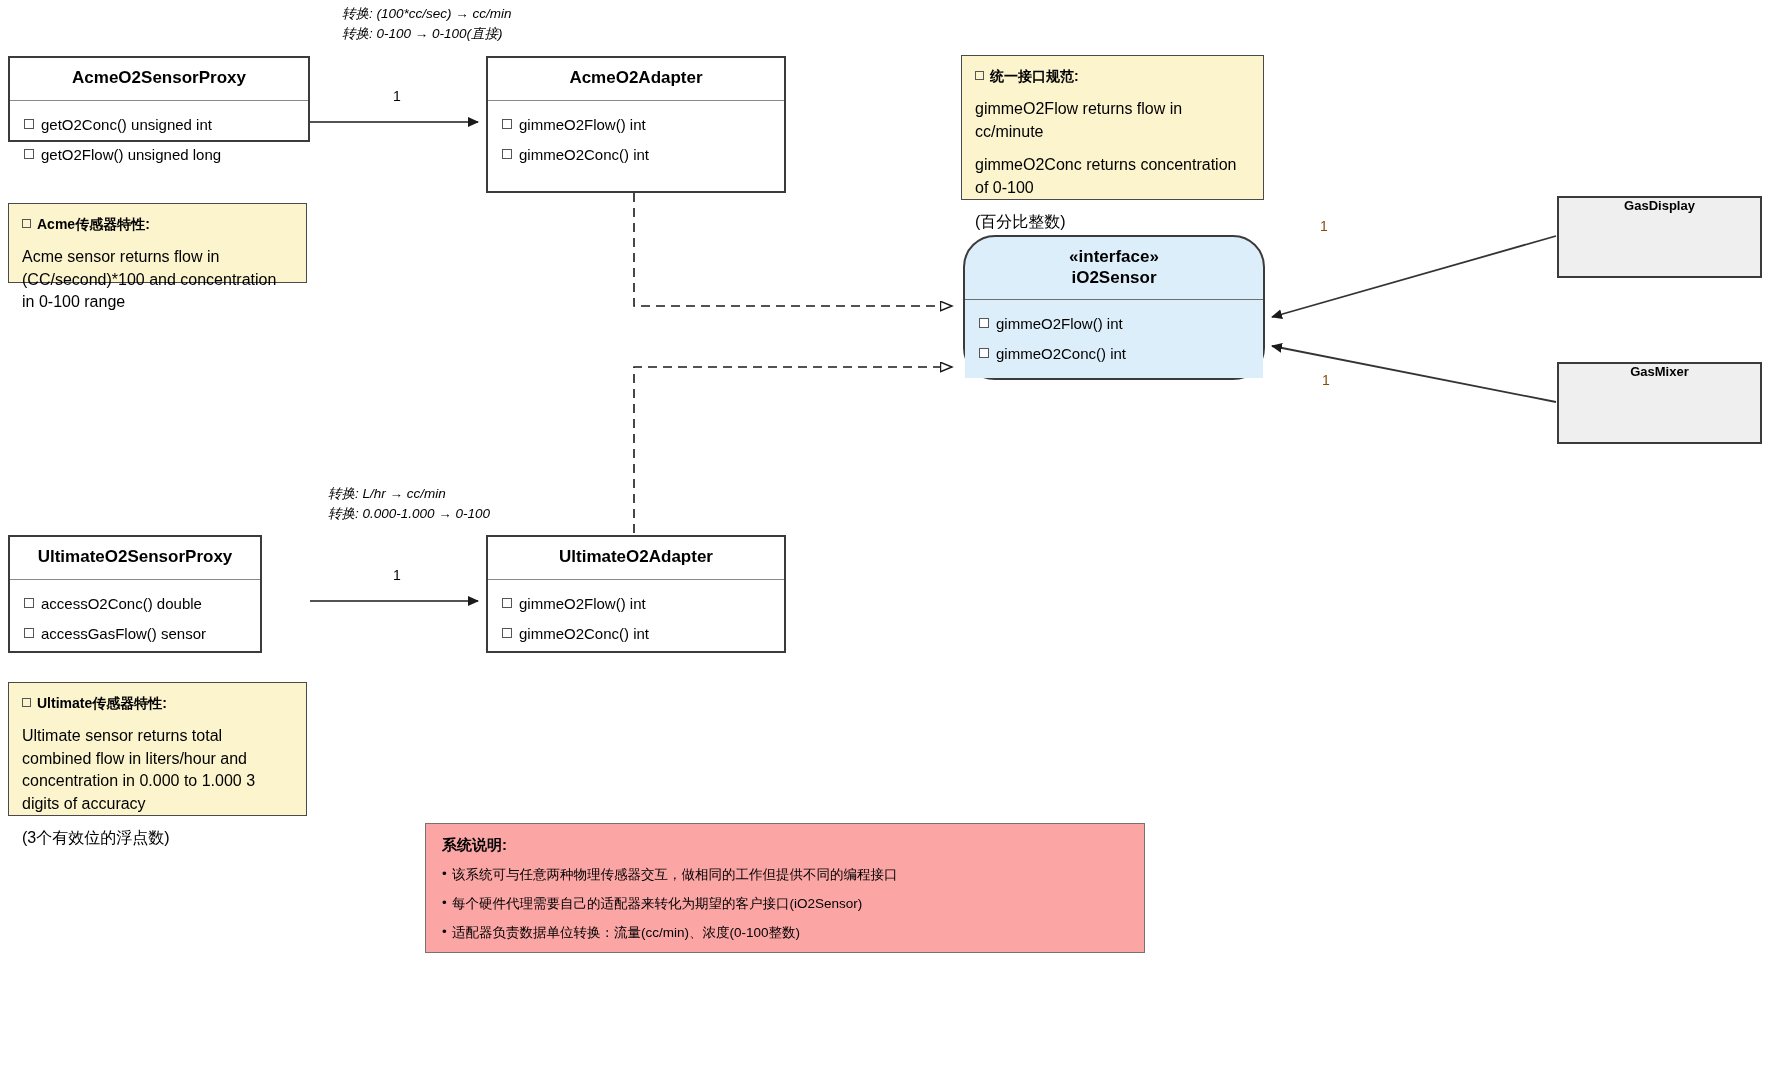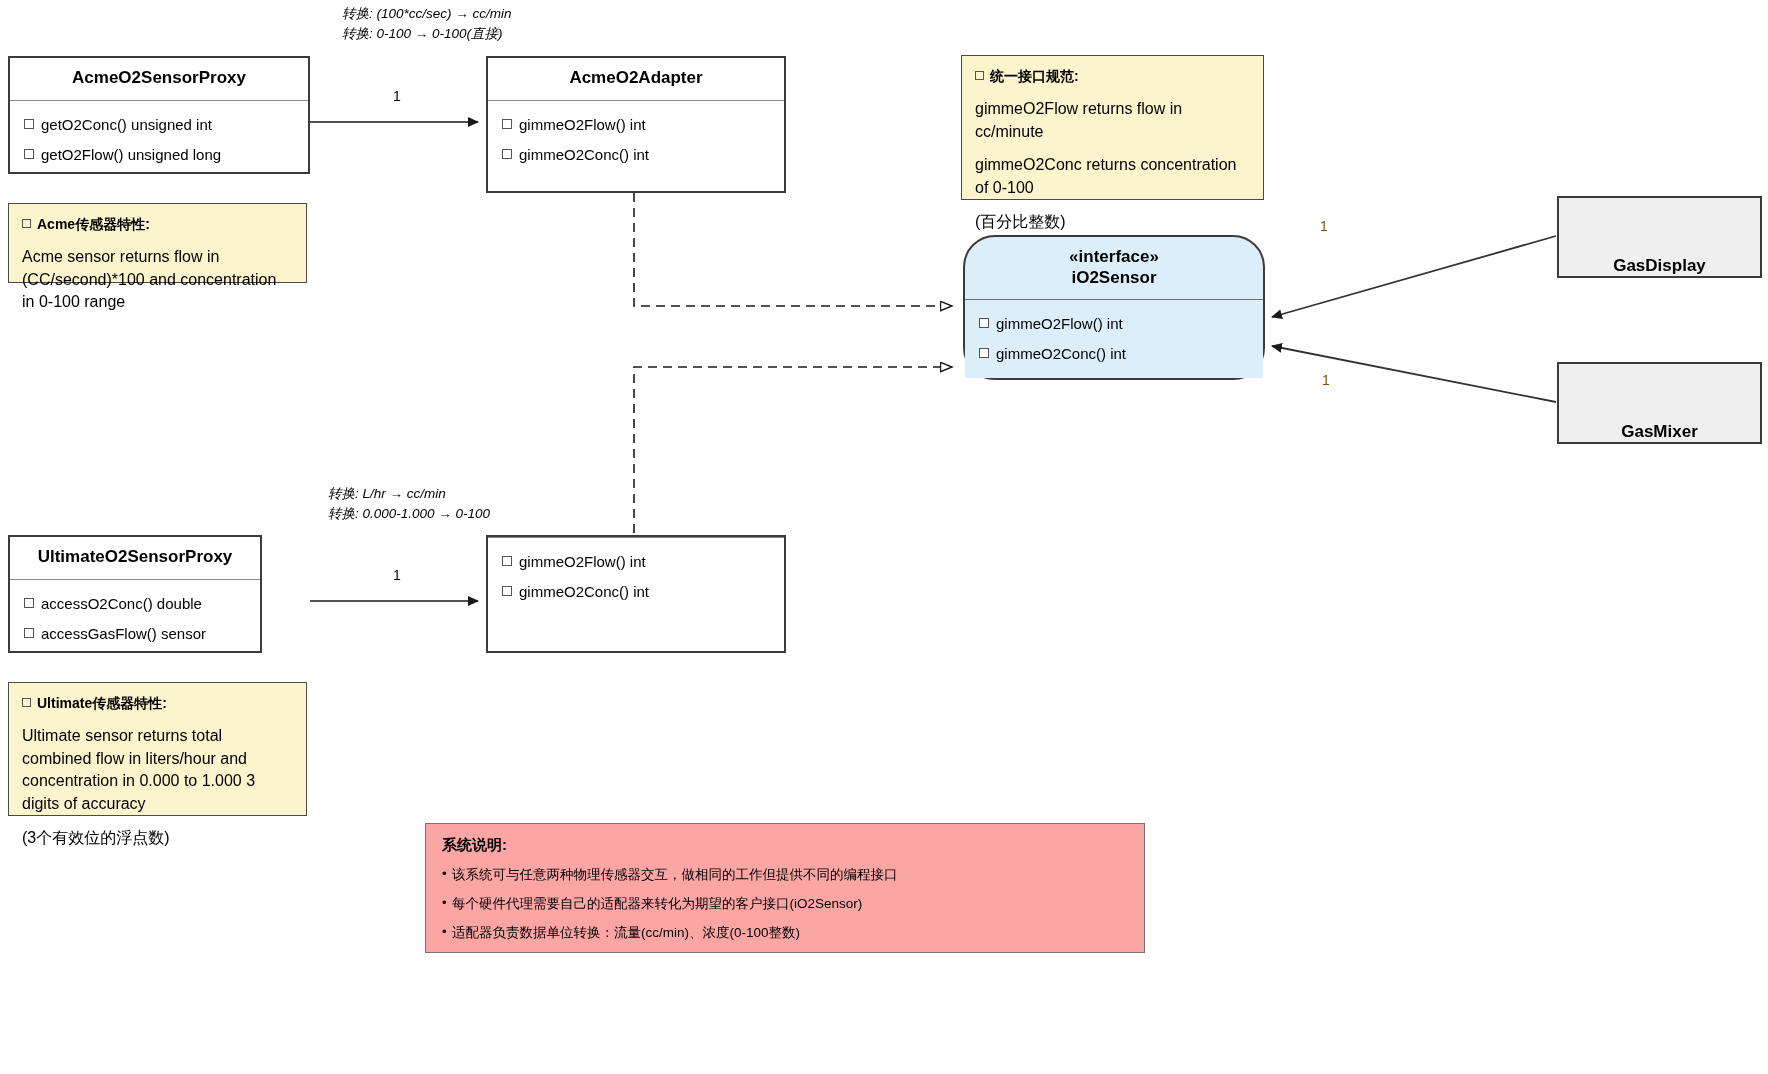--- a/index.html
+++ b/index.html
@@ -71,24 +71,24 @@
     border-top: 1px solid #6e6e6e;
   }
 
   
   .plain-box {
     position: absolute;
     box-sizing: border-box;
     border: 2px solid #3b3b3b;
     background: #efefef;
     display: flex;
-    align-items: flex-end;
+    align-items: flex-start;
     justify-content: center;
     font-weight: bold;
-    font-size: 17px;
+    font-size: 13px;
   }
 
   
   .note {
     position: absolute;
     box-sizing: border-box;
     border: 1px solid #4a4a4a;
     background: #fbf4cd;
     padding: 12px 13px 12px 13px;
   }
@@ -211,21 +211,21 @@
   <div class="conv-note" style="left:328px; top:4px;margin-left:14px;">
     <div>转换: (100*cc/sec) → cc/min</div>
     <div>转换: 0-100 → 0-100(直接)</div>
   </div>
 
   <div class="conv-note" style="left:328px; top:484px;">
     <div>转换: L/hr → cc/min</div>
     <div>转换: 0.000-1.000 → 0-100</div>
   </div>
 
-  <div class="uml-class" style="left:8px; top:56px; width:302px; height:118px;">
+  <div class="uml-class" style="left:8px; top:56px; width:302px; height:86px;">
     <div class="uml-title">AcmeO2SensorProxy</div>
     <div class="uml-sep"></div>
     <div class="uml-members">
       <div class="uml-member"><span class="vis"></span><span>getO2Conc() unsigned int</span></div>
       <div class="uml-member"><span class="vis"></span><span>getO2Flow() unsigned long</span></div>
     </div>
   </div>
 
   <div class="uml-class" style="left:486px; top:56px; width:300px; height:137px;">
     <div class="uml-title">AcmeO2Adapter</div>
@@ -275,20 +275,21 @@
   <div class="uml-class" style="left:8px; top:535px; width:254px; height:118px;">
     <div class="uml-title">UltimateO2SensorProxy</div>
     <div class="uml-sep"></div>
     <div class="uml-members">
       <div class="uml-member"><span class="vis"></span><span>accessO2Conc() double</span></div>
       <div class="uml-member"><span class="vis"></span><span>accessGasFlow() sensor</span></div>
     </div>
   </div>
 
   <div class="uml-class" style="left:486px; top:535px; width:300px; height:118px;">
+    <div class="uml-title">UltimateO2Adapter</div>
     <div class="uml-sep"></div>
     <div class="uml-members">
       <div class="uml-member"><span class="vis"></span><span>gimmeO2Flow() int</span></div>
       <div class="uml-member"><span class="vis"></span><span>gimmeO2Conc() int</span></div>
     </div>
   </div>
 
   <div class="mult" style="left:393px; top:567px;">1</div>
 
   <div class="note" style="left:8px; top:682px; width:299px; height:134px;">

